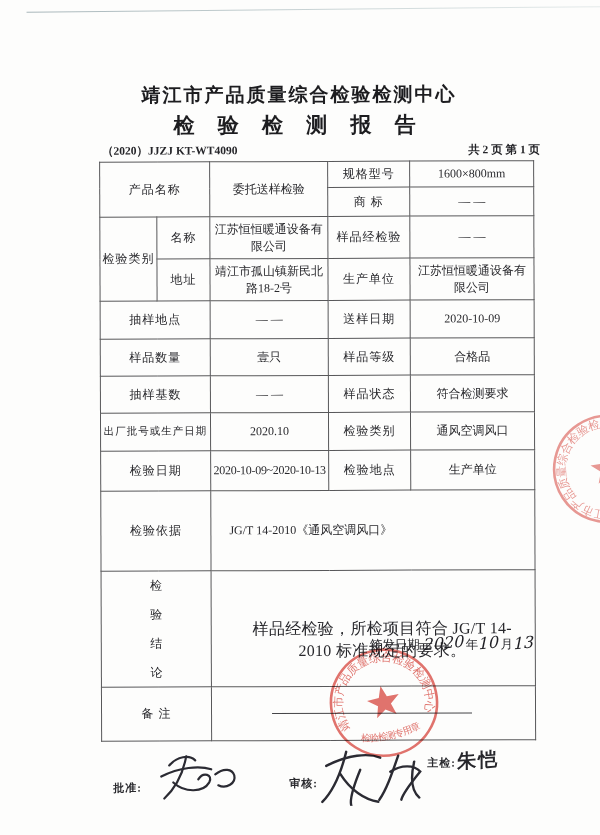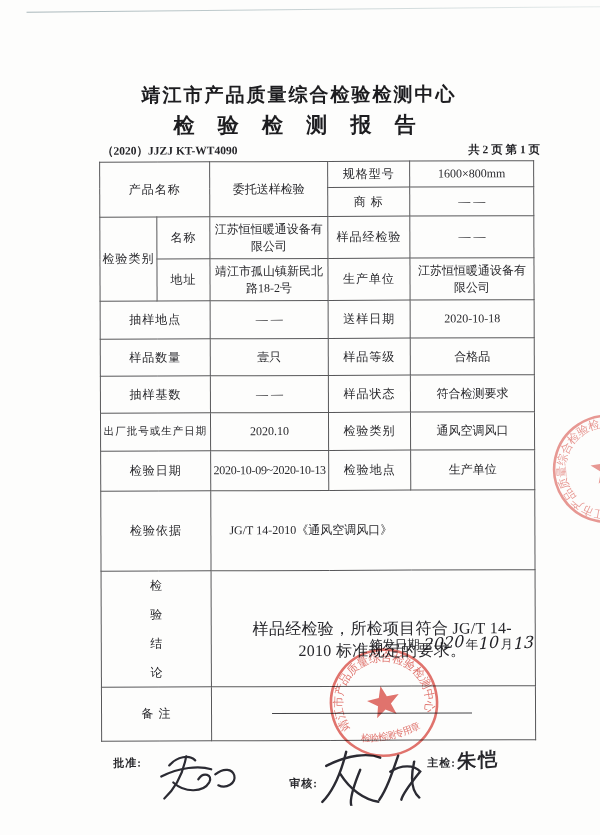--- a/index.html
+++ b/index.html
@@ -102,21 +102,21 @@
     <tr style="height:42px">
       <td class="lbl">地址</td>
       <td class="small">靖江市孤山镇新民北路18-2号</td>
       <td class="lbl">生产单位</td>
       <td class="small">江苏恒恒暖通设备有限公司</td>
     </tr>
     <tr style="height:38px">
       <td colspan="2" class="lbl">抽样地点</td>
       <td>— —</td>
       <td class="lbl">送样日期</td>
-      <td>2020-10-18</td>
+      <td>2020-10-09</td>
     </tr>
     <tr style="height:37px">
       <td colspan="2" class="lbl">样品数量</td>
       <td>壹只</td>
       <td class="lbl">样品等级</td>
       <td>合格品</td>
     </tr>
     <tr style="height:37px">
       <td colspan="2" class="lbl">抽样基数</td>
       <td>— —</td>
@@ -159,21 +159,21 @@
     <tr style="height:54px">
       <td colspan="2" class="lbl">备  注</td>
       <td colspan="3" style="text-align:left;">
         <div class="remark-line"></div>
       </td>
     </tr>
   </tbody>
     </table>
 
   <div class="footer">
-    <span class="sig-label" style="left:112px;top:7px;">批准:</span>
+    <span class="sig-label" style="left:112px;top:32px;">批准:</span>
     <svg class="sig-svg" style="left:138px;top:0px;" width="120" height="58" viewBox="0 0 120 58">
       <g fill="none" stroke="#2b2b33" stroke-width="2.2" stroke-linecap="round">
         <path d="M30,17 c8,-9 20,-11 26,-5"></path>
         <path d="M22,28 c18,-9 38,-11 50,-7"></path>
         <path d="M47,8 c-3,16 -9,30 -22,42"></path>
         <path d="M34,34 c12,11 30,10 36,0 c4,-8 -6,-11 -11,-3"></path>
         <path d="M76,26 c9,-7 17,-5 19,1 c2,8 -8,14 -16,10"></path>
       </g>
     </svg>
 

